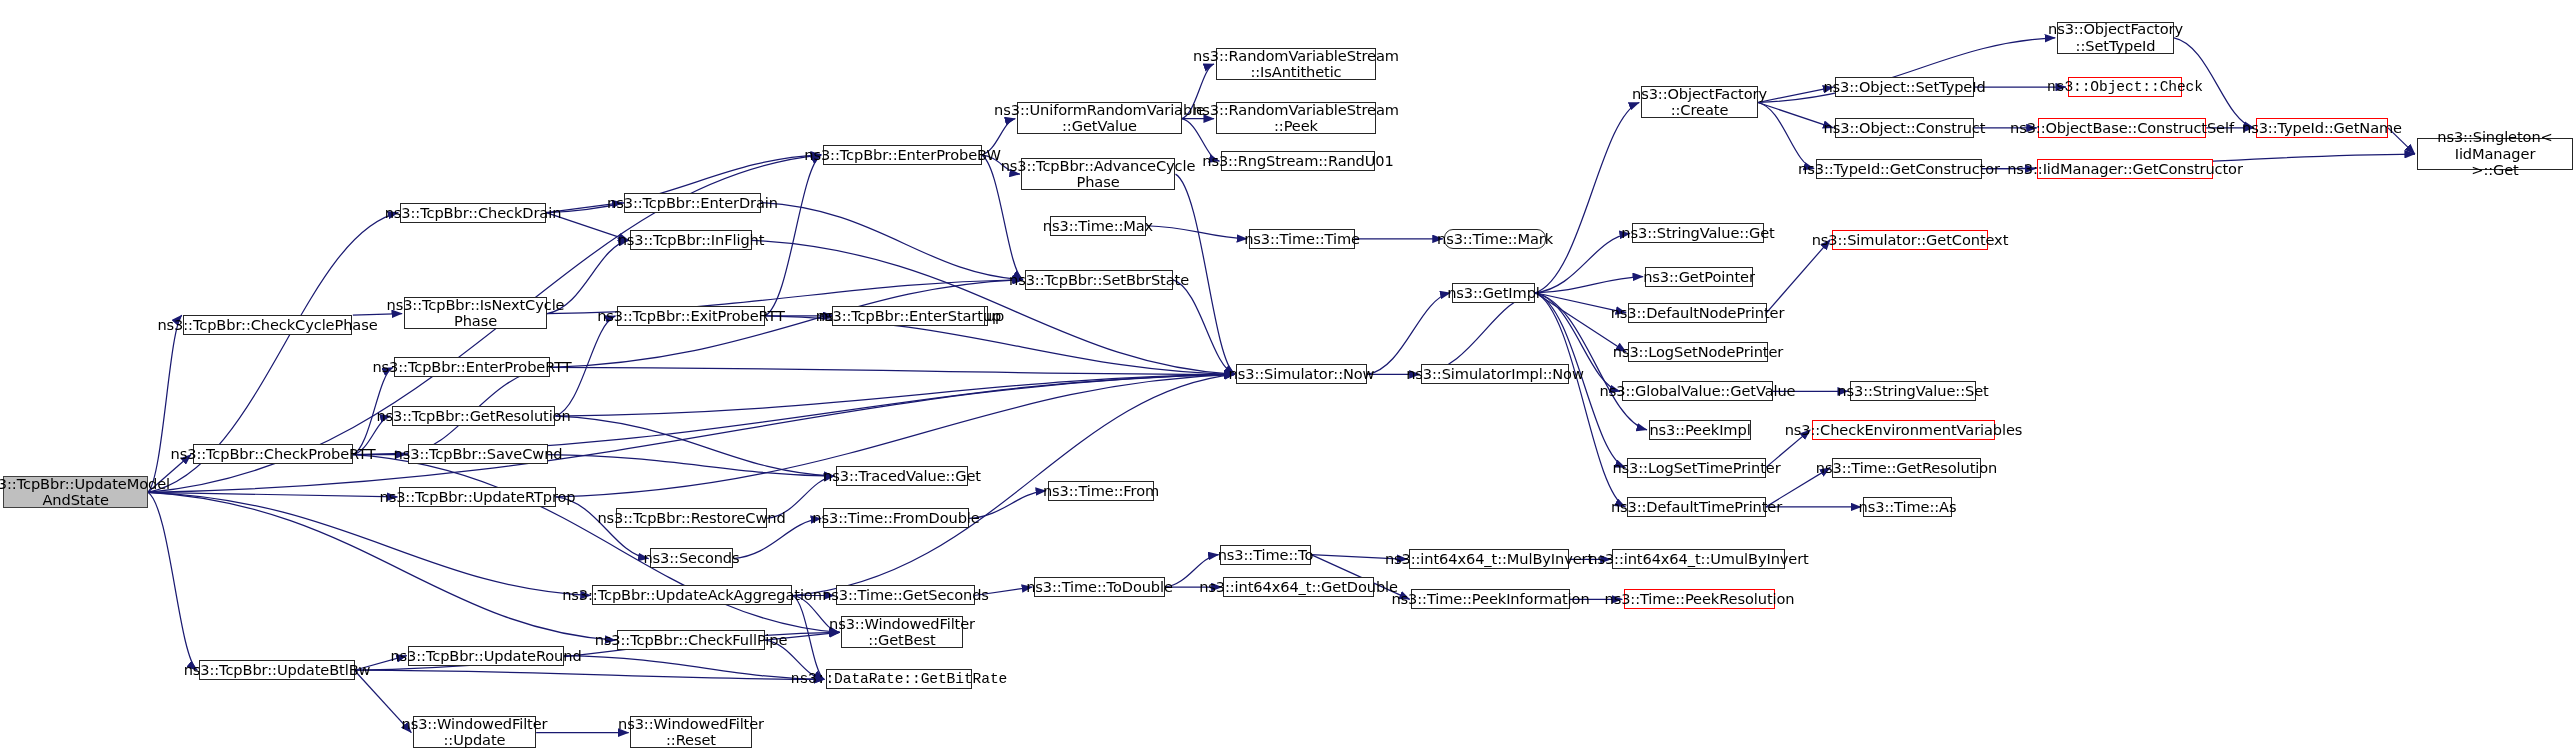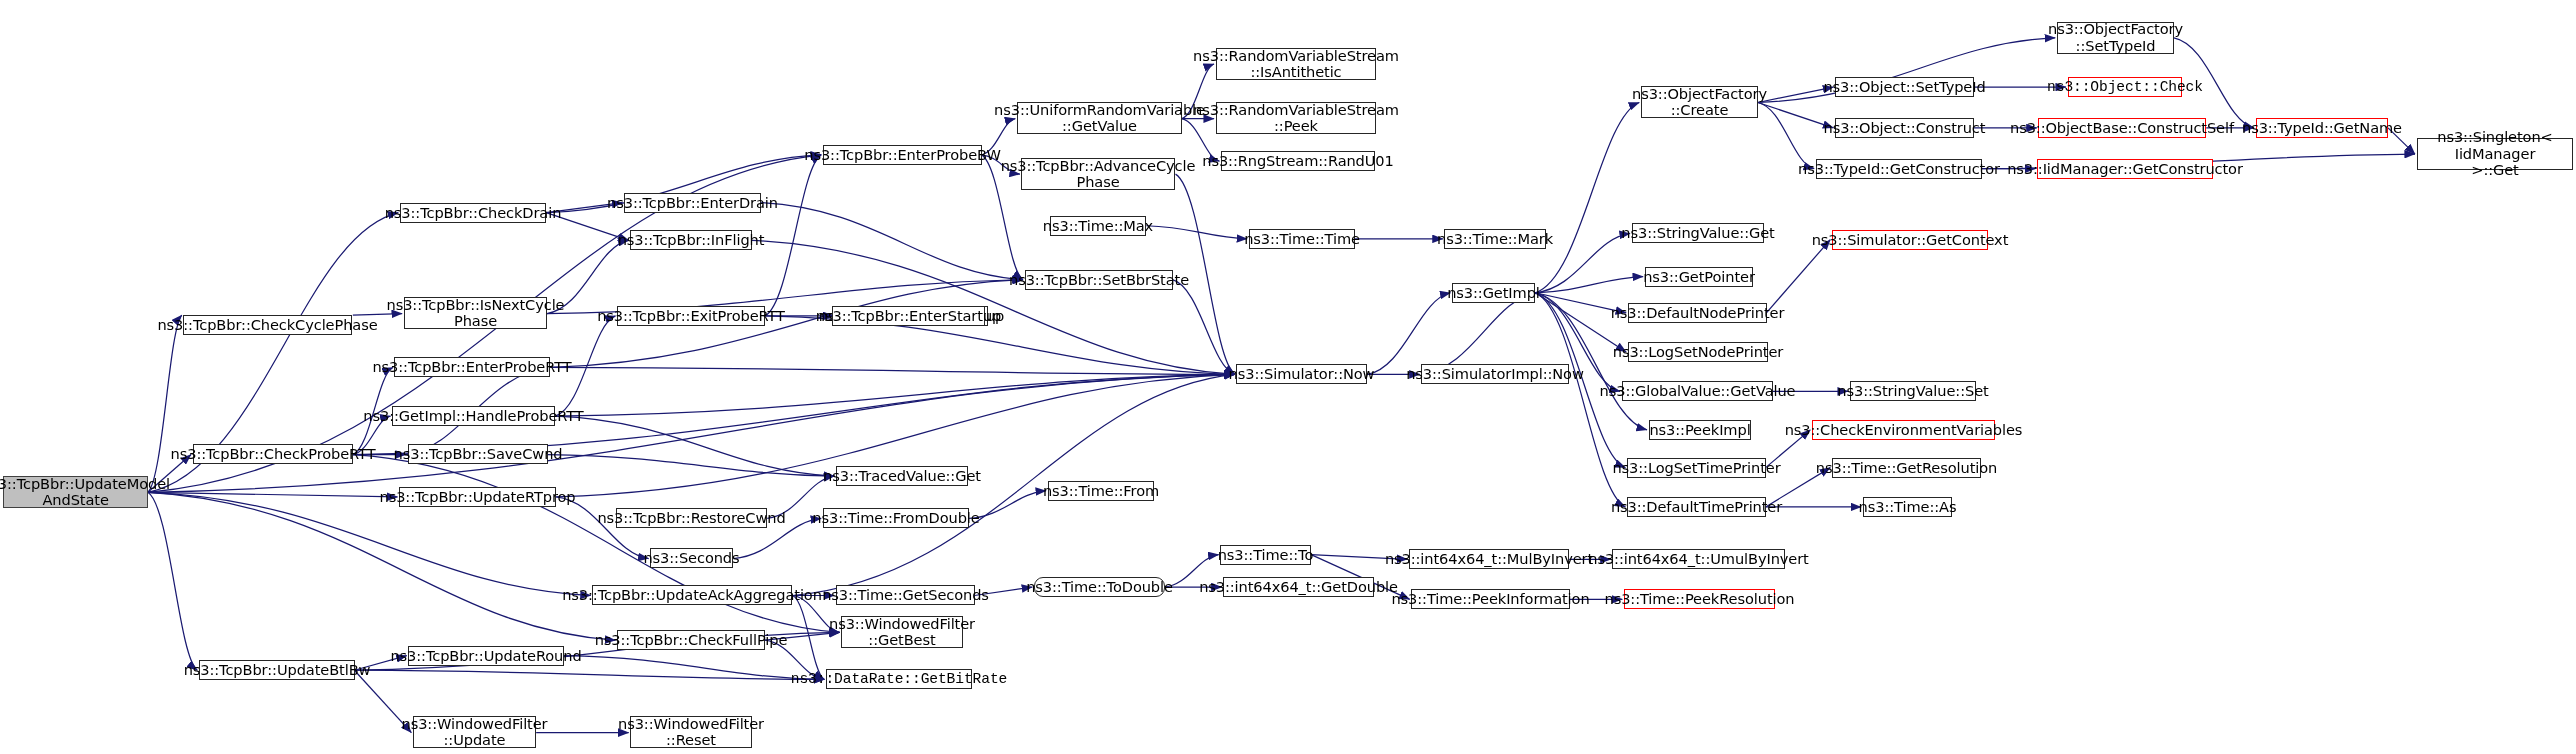--- a/index.html
+++ b/index.html
@@ -134,21 +134,21 @@
   <div id="node-layer">
       <div class="node root" style="left: 3.1px; top: 476px; width: 145px; height: 32px;">ns3::TcpBbr::UpdateModel
 AndState</div>
       <div class="node" style="left: 183px; top: 315px; width: 169px; height: 20px;">ns3::TcpBbr::CheckCyclePhase</div>
       <div class="node" style="left: 193px; top: 444px; width: 160px; height: 20px;">ns3::TcpBbr::CheckProbeRTT</div>
       <div class="node" style="left: 199px; top: 660px; width: 156px; height: 20px;">ns3::TcpBbr::UpdateBtlBw</div>
       <div class="node" style="left: 400px; top: 203px; width: 146px; height: 20px;">ns3::TcpBbr::CheckDrain</div>
       <div class="node" style="left: 404px; top: 297px; width: 143px; height: 32px;">ns3::TcpBbr::IsNextCycle
 Phase</div>
       <div class="node" style="left: 394px; top: 357px; width: 156px; height: 20px;">ns3::TcpBbr::EnterProbeRTT</div>
-      <div class="node" style="left: 392px; top: 406px; width: 163px; height: 20px;">ns3::GetImpl::HandleProbeRTT</div>
+      <div class="node" style="left: 392px; top: 406px; width: 163px; height: 20px;">ns3::TcpBbr::GetResolution</div>
       <div class="node" style="left: 408px; top: 444px; width: 140px; height: 20px;">ns3::TcpBbr::SaveCwnd</div>
       <div class="node" style="left: 399px; top: 487px; width: 157px; height: 20px;">ns3::TcpBbr::UpdateRTprop</div>
       <div class="node" style="left: 408px; top: 646px; width: 156px; height: 20px;">ns3::TcpBbr::UpdateRound</div>
       <div class="node" style="left: 413px; top: 716px; width: 123px; height: 32px;">ns3::WindowedFilter
 ::Update</div>
       <div class="node" style="left: 823px; top: 145px; width: 159px; height: 20px;">ns3::TcpBbr::EnterProbeBW</div>
       <div class="node" style="left: 624px; top: 193px; width: 137px; height: 20px;">ns3::TcpBbr::EnterDrain</div>
       <div class="node" style="left: 630px; top: 230px; width: 122px; height: 20px;">ns3::TcpBbr::InFlight</div>
       <div class="node" style="left: 617px; top: 306px; width: 148px; height: 20px;">ns3::TcpBbr::ExitProbeRTT</div>
       <div class="node" style="left: 835px; top: 306px; width: 153px; height: 20px;">ns3::TcpBbr::EnterStartup</div>
@@ -172,24 +172,24 @@
       <div class="node" style="left: 832px; top: 306px; width: 153px; height: 20px;">ns3::TcpBbr::EnterStartup</div>
       <div class="node" style="left: 1249px; top: 229px; width: 106px; height: 20px;">ns3::Time::Time</div>
       <div class="node" style="left: 1236px; top: 364px; width: 131px; height: 20px;">ns3::Simulator::Now</div>
       <div class="node" style="left: 836px; top: 466px; width: 132px; height: 20px;">ns3::TracedValue::Get</div>
       <div class="node" style="left: 823px; top: 508px; width: 146px; height: 20px;">ns3::Time::FromDouble</div>
       <div class="node" style="left: 836px; top: 585px; width: 139px; height: 20px;">ns3::Time::GetSeconds</div>
       <div class="node" style="left: 841px; top: 616px; width: 122px; height: 32px;">ns3::WindowedFilter
 ::GetBest</div>
       <div class="node" style="left: 826px; top: 669px; width: 146px; height: 20px; font-family: Liberation Mono, monospace;">ns3::DataRate::GetBitRate</div>
       <div class="node" style="left: 1048px; top: 481px; width: 106px; height: 20px;">ns3::Time::From</div>
-      <div class="node" style="left: 1034px; top: 577px; width: 131px; height: 20px; border-radius: 9px;">ns3::Time::ToDouble</div>
+      <div class="node" style="left: 1034px; top: 577px; width: 131px; height: 20px;">ns3::Time::ToDouble</div>
       <div class="node" style="left: 1220px; top: 545px; width: 91px; height: 20px;">ns3::Time::To</div>
       <div class="node" style="left: 1223px; top: 577px; width: 151px; height: 20px;">ns3::int64x64_t::GetDouble</div>
-      <div class="node" style="left: 1444px; top: 229px; width: 102px; height: 20px;">ns3::Time::Mark</div>
+      <div class="node" style="left: 1444px; top: 229px; width: 102px; height: 20px; border-radius: 9px;">ns3::Time::Mark</div>
       <div class="node" style="left: 1421px; top: 364px; width: 148px; height: 20px;">ns3::SimulatorImpl::Now</div>
       <div class="node" style="left: 1409px; top: 549px; width: 160px; height: 20px;">ns3::int64x64_t::MulByInvert</div>
       <div class="node" style="left: 1411px; top: 589px; width: 159px; height: 20px;">ns3::Time::PeekInformation</div>
       <div class="node" style="left: 1452px; top: 283px; width: 83px; height: 20px;">ns3::GetImpl</div>
       <div class="node" style="left: 1641px; top: 86px; width: 117px; height: 32px;">ns3::ObjectFactory
 ::Create</div>
       <div class="node" style="left: 1632px; top: 223px; width: 132px; height: 20px;">ns3::StringValue::Get</div>
       <div class="node" style="left: 1645px; top: 267px; width: 108px; height: 20px;">ns3::GetPointer</div>
       <div class="node" style="left: 1628px; top: 303px; width: 139px; height: 20px;">ns3::DefaultNodePrinter</div>
       <div class="node" style="left: 1628px; top: 342px; width: 140px; height: 20px;">ns3::LogSetNodePrinter</div>

